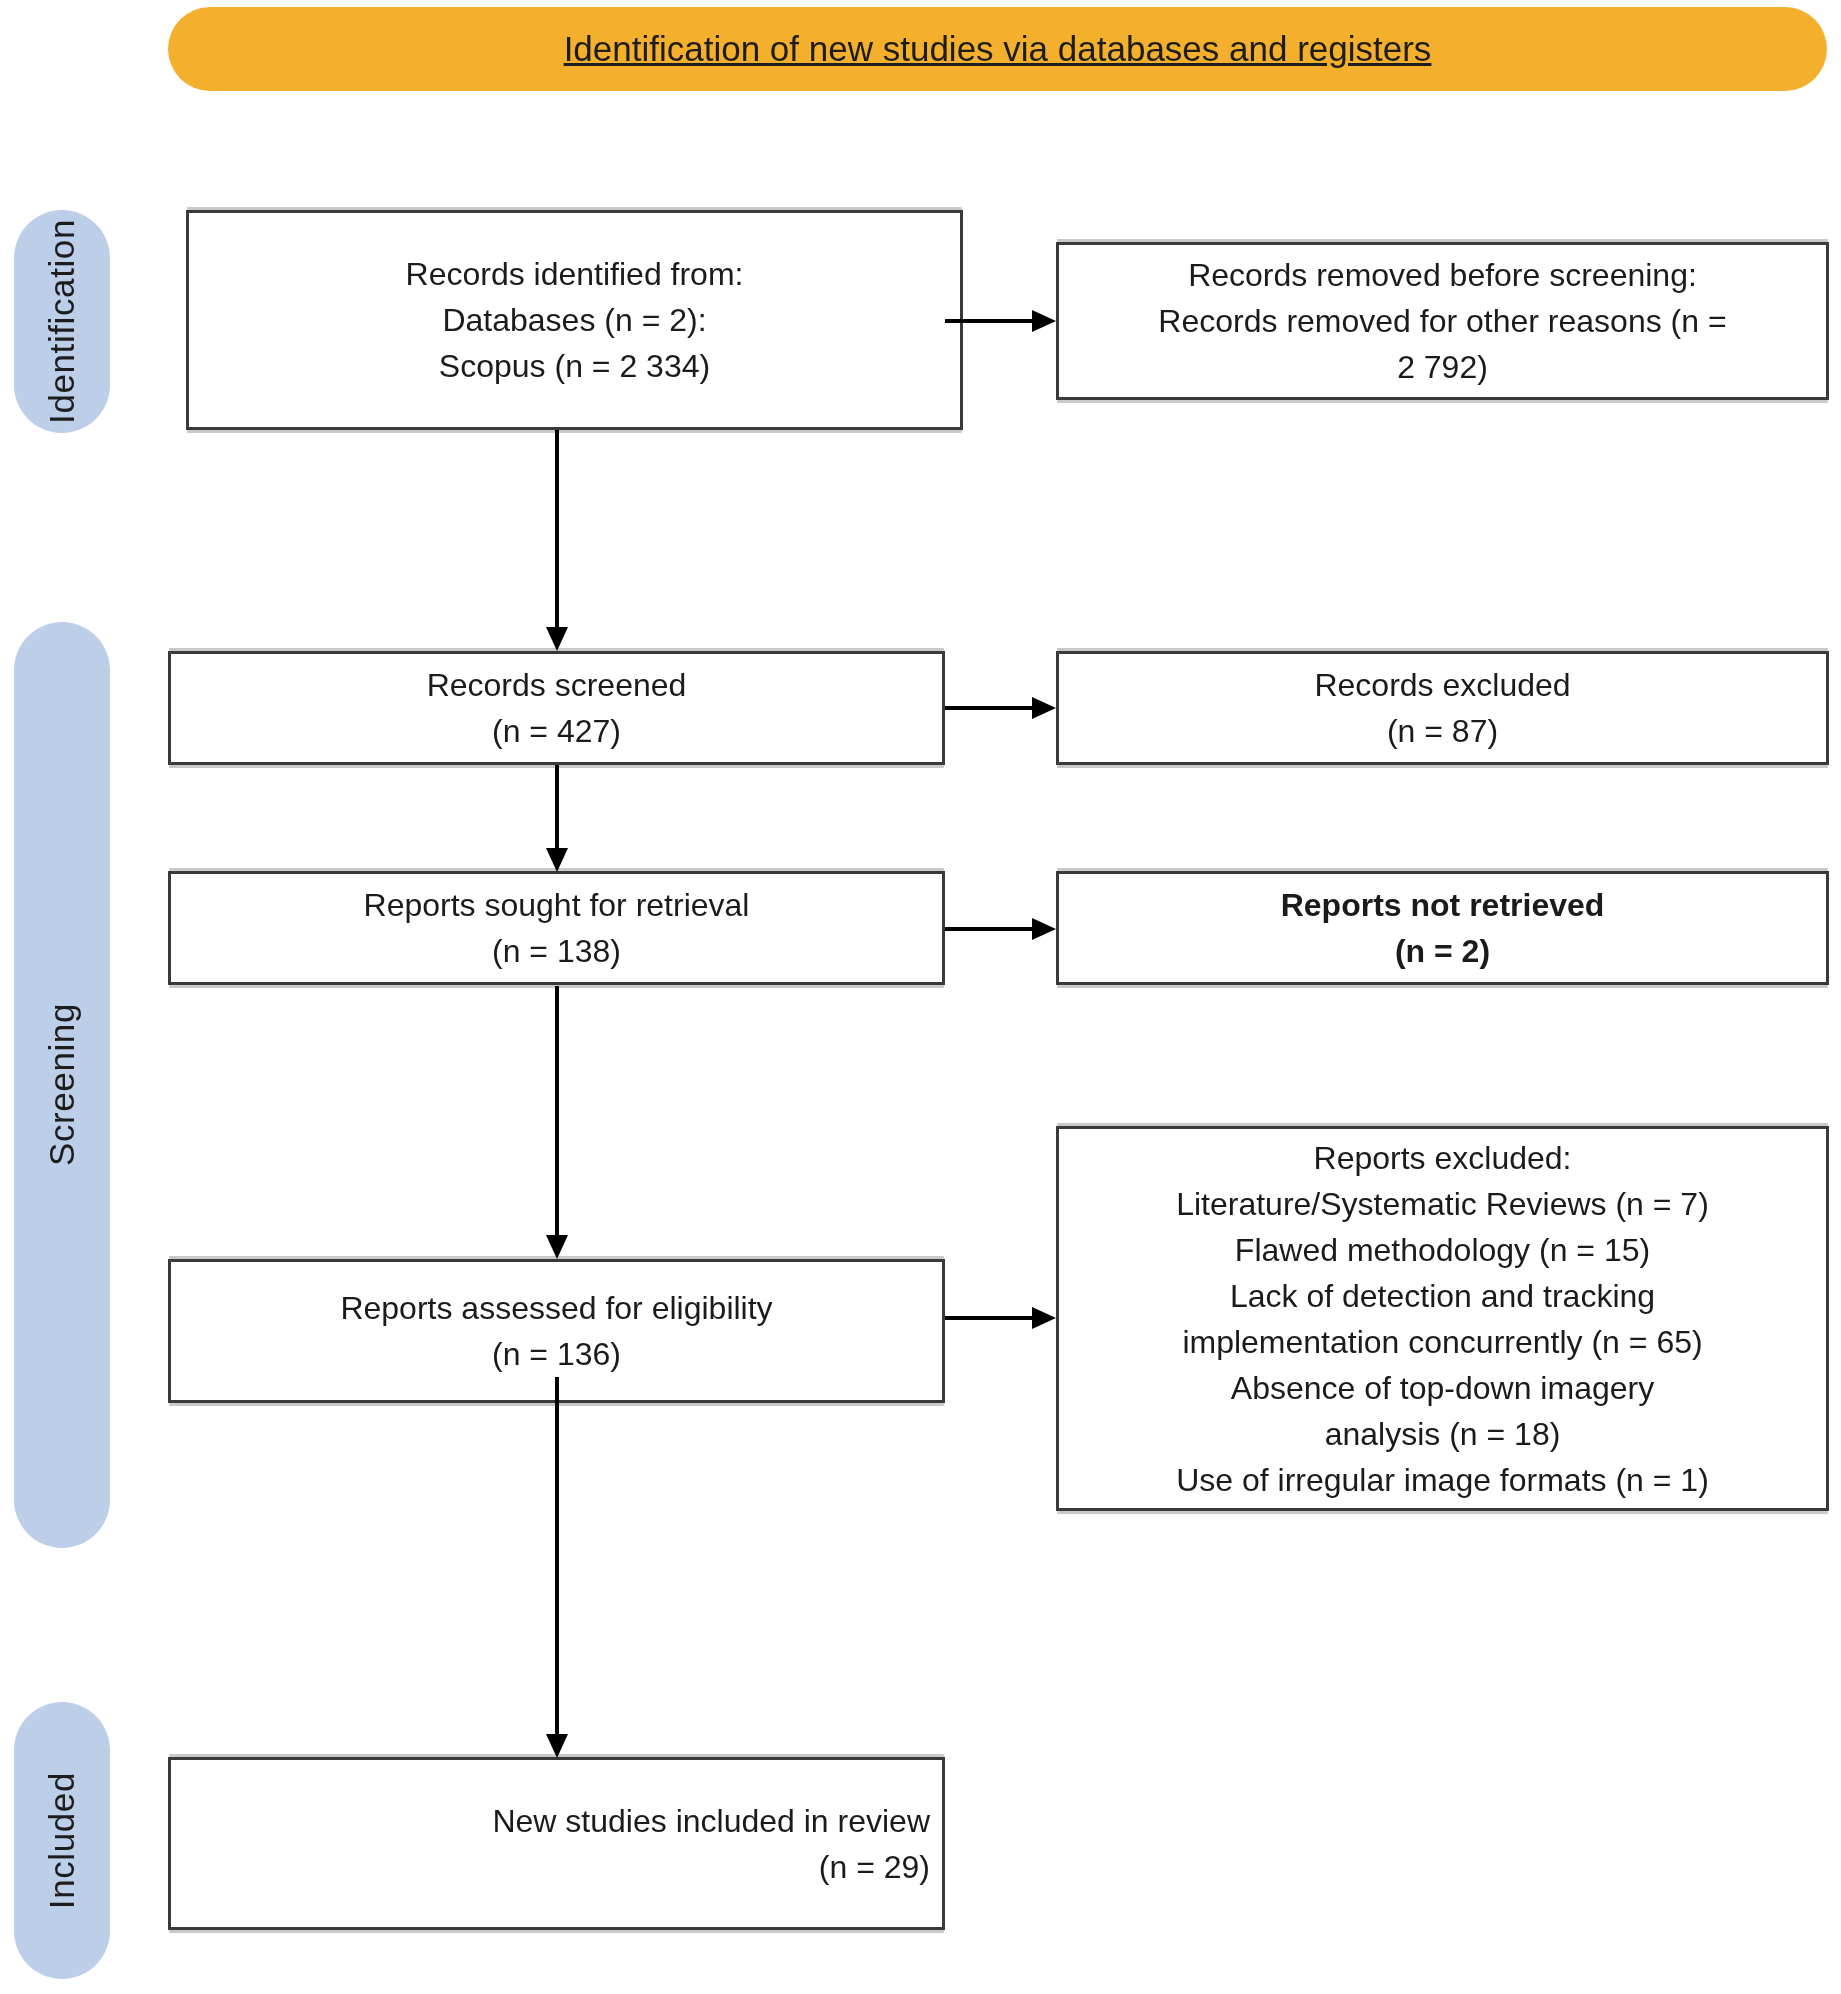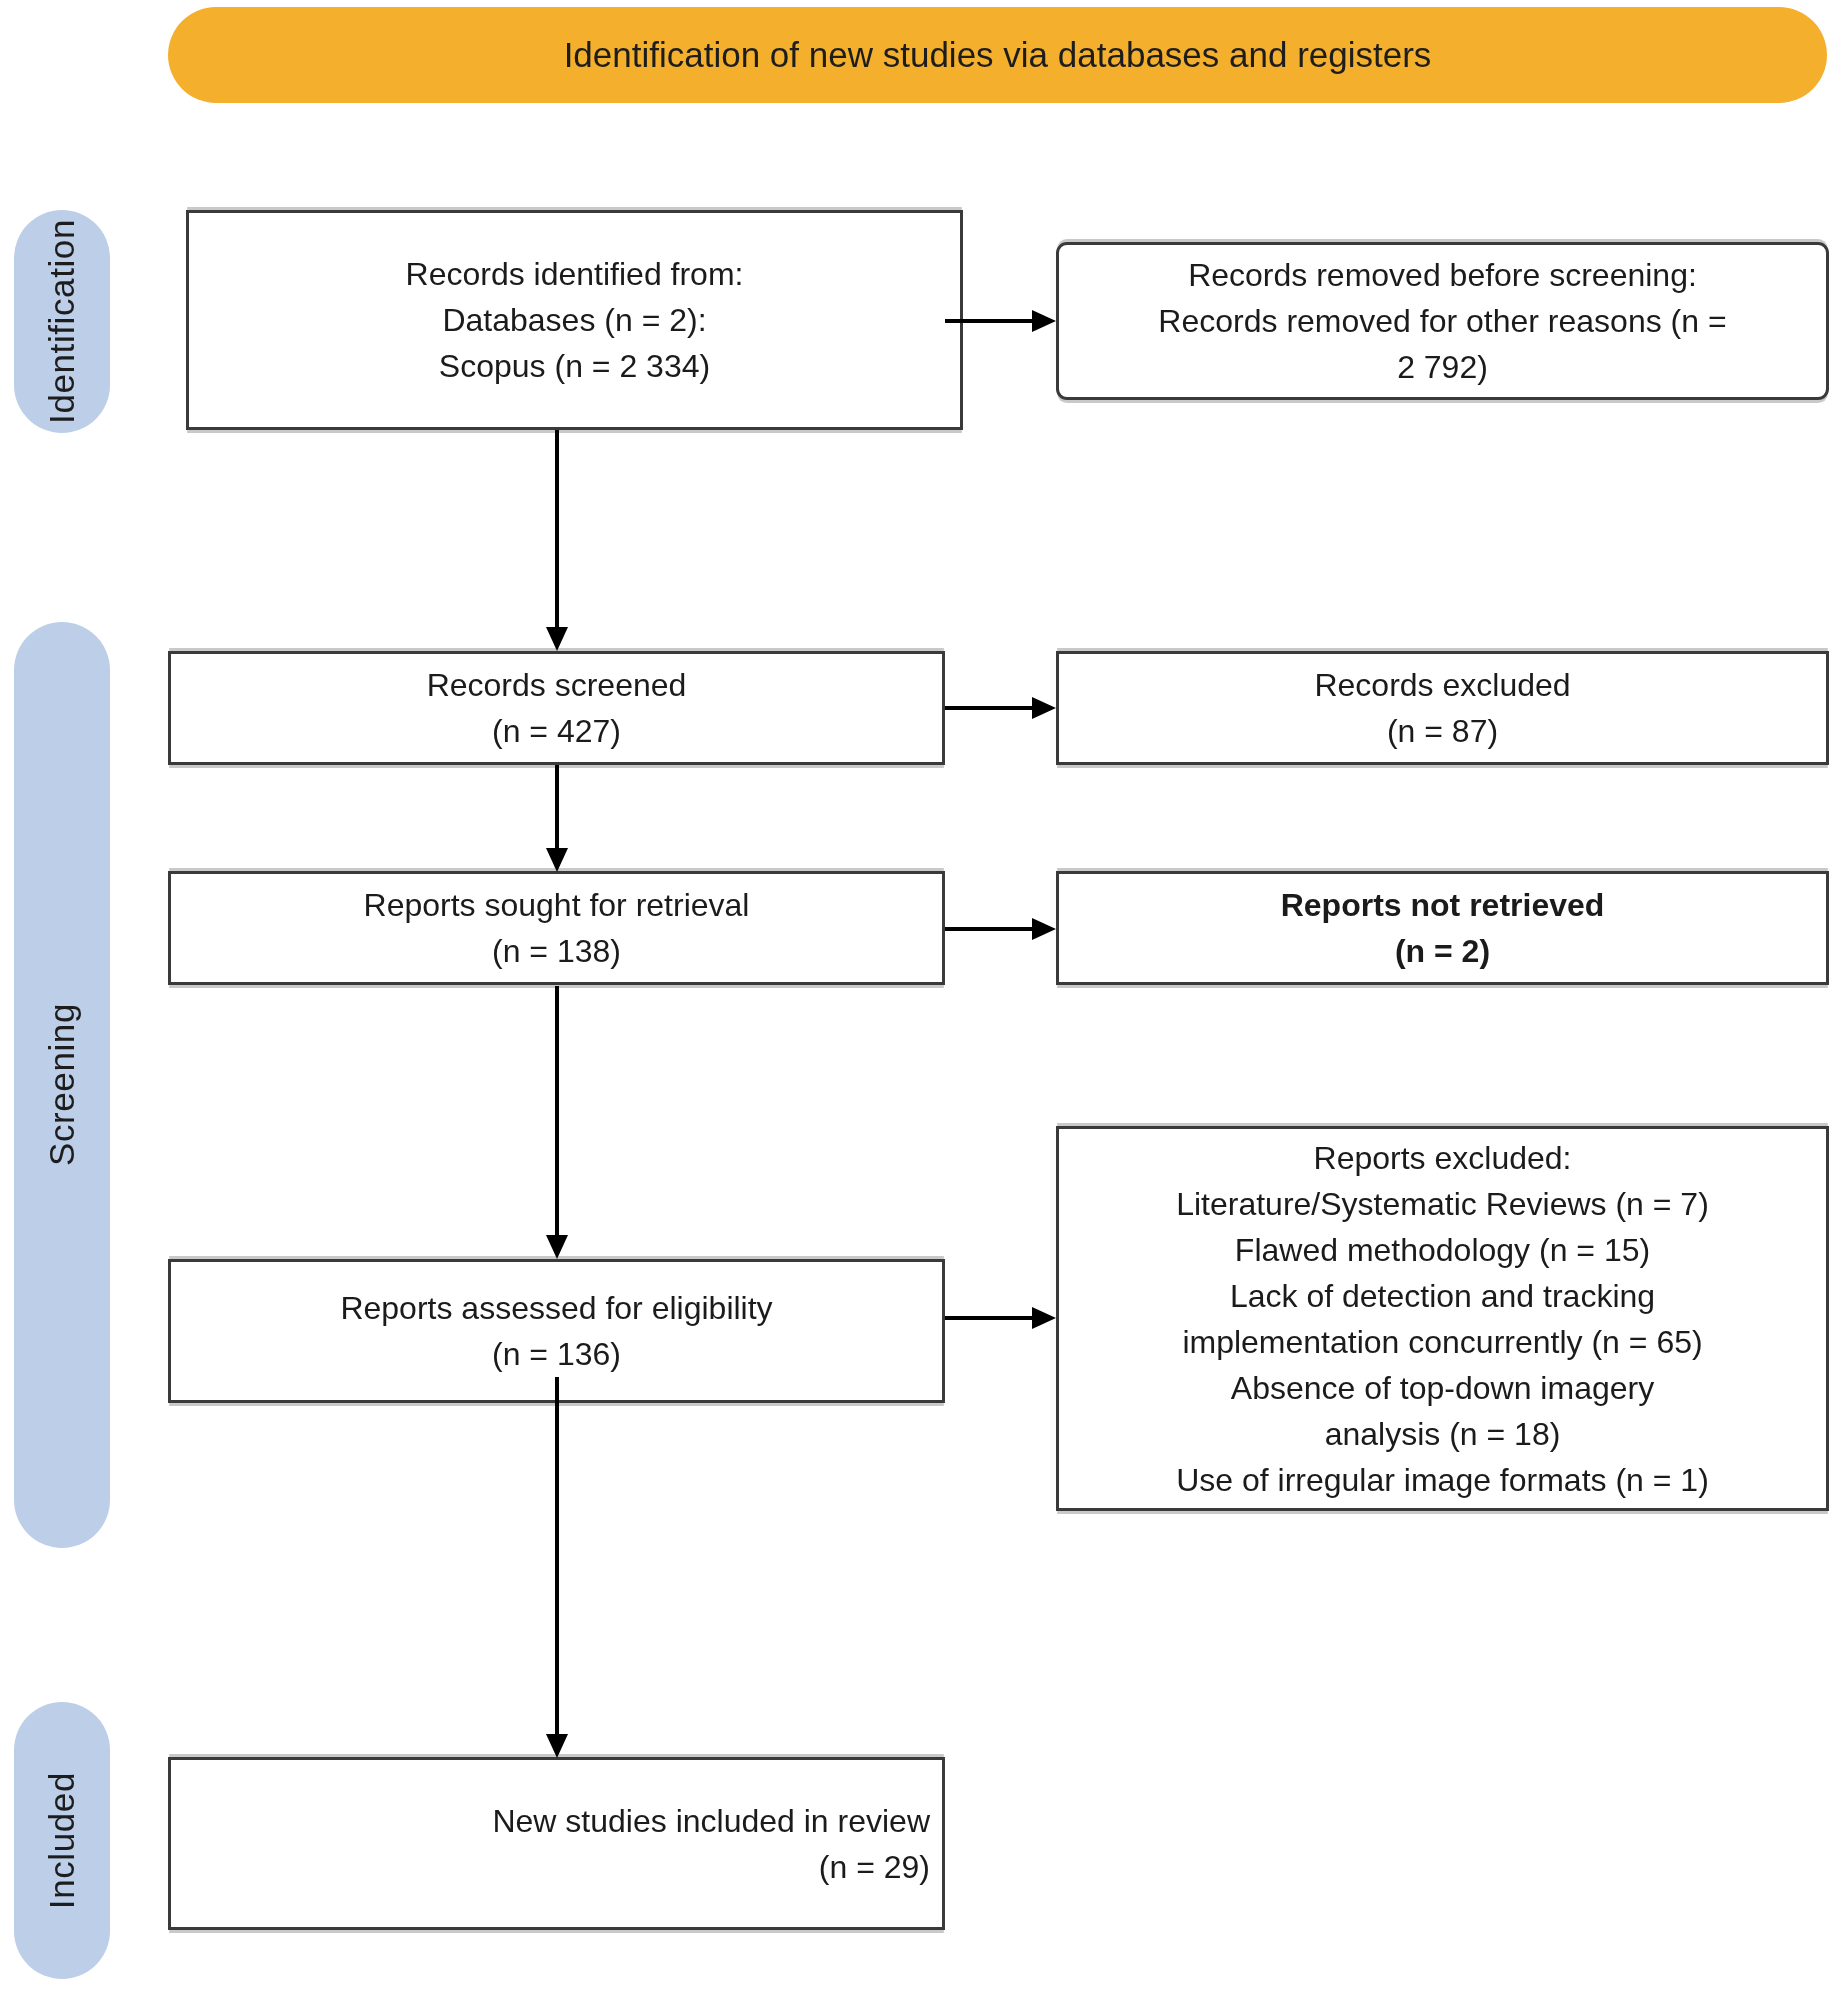--- a/index.html
+++ b/index.html
@@ -6,25 +6,26 @@
   #page{
     position:relative;
     width:1842px;
     height:1995px;
     background:#ffffff;
     font-family:"Liberation Sans", sans-serif;
     color:#1b1b1b;
   }
   .banner{
     position:absolute;
-    left:168px; top:7.2px; width:1659px; height:96px;
+    left:168px; top:7.2px; width:1659px; height:84px;
     border-radius:48px;
     display:flex; align-items:center; justify-content:center;
     font-size:35px; font-weight:400; color:#1d1d1d;
     text-align:center;
+    text-decoration:underline;
   }
   .stage-pill{
     position:absolute;
     left:14.4px; width:96px;
     border-radius:48px;
     display:flex; align-items:center; justify-content:center;
   }
   .stage-label{
     writing-mode:vertical-rl;
     transform:rotate(180deg);
@@ -41,21 +42,21 @@
     border:3px solid #3a3a3a;
     box-shadow:0 4.2px 0 -1.2px #c9c9c9, 0 -4.2px 0 -1.2px #c9c9c9;
     display:flex; flex-direction:column;
     align-items:center; justify-content:center;
     text-align:center;
     font-size:32px; line-height:46px;
     box-sizing:border-box;
     padding:6px 12px;
   }
   #box-identified{ left:168px; top:210px; width:777px; height:220px;margin-left:18px; }
-  #box-removed{ left:1056px; top:242px; width:773px; height:158px;border-radius:11px; }
+  #box-removed{ left:1056px; top:242px; width:773px; height:158px; }
   #box-screened{ left:168px; top:651px; width:777px; height:114px; }
   #box-records-excluded{ left:1056px; top:651px; width:773px; height:114px; }
   #box-sought{ left:168px; top:871px; width:777px; height:114px; }
   #box-not-retrieved{ left:1056px; top:871px; width:773px; height:114px;font-weight:bold; }
   #box-eligibility{ left:168px; top:1259px; width:777px; height:144px; }
   #box-reports-excluded{ left:1056px; top:1126px; width:773px; height:385px; }
   #box-included{ left:168px; top:1757px; width:777px; height:173px;align-items:flex-end; }
   .arrow-v{
     position:absolute;
     width:3.6px;

